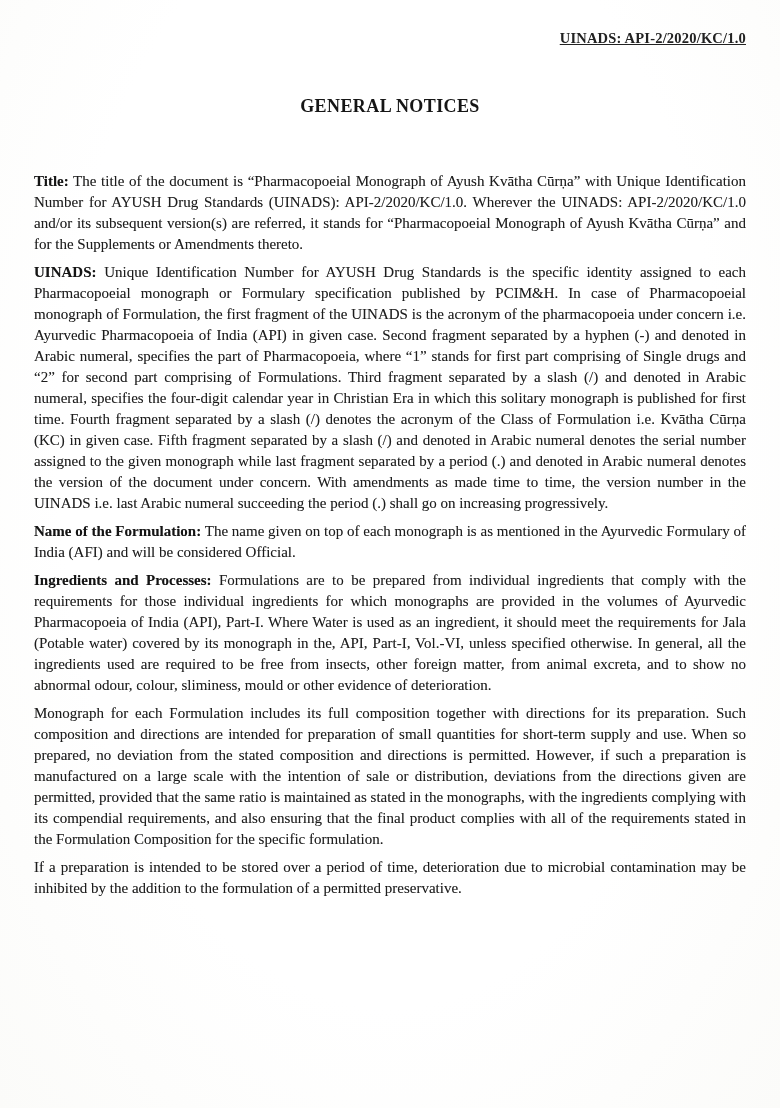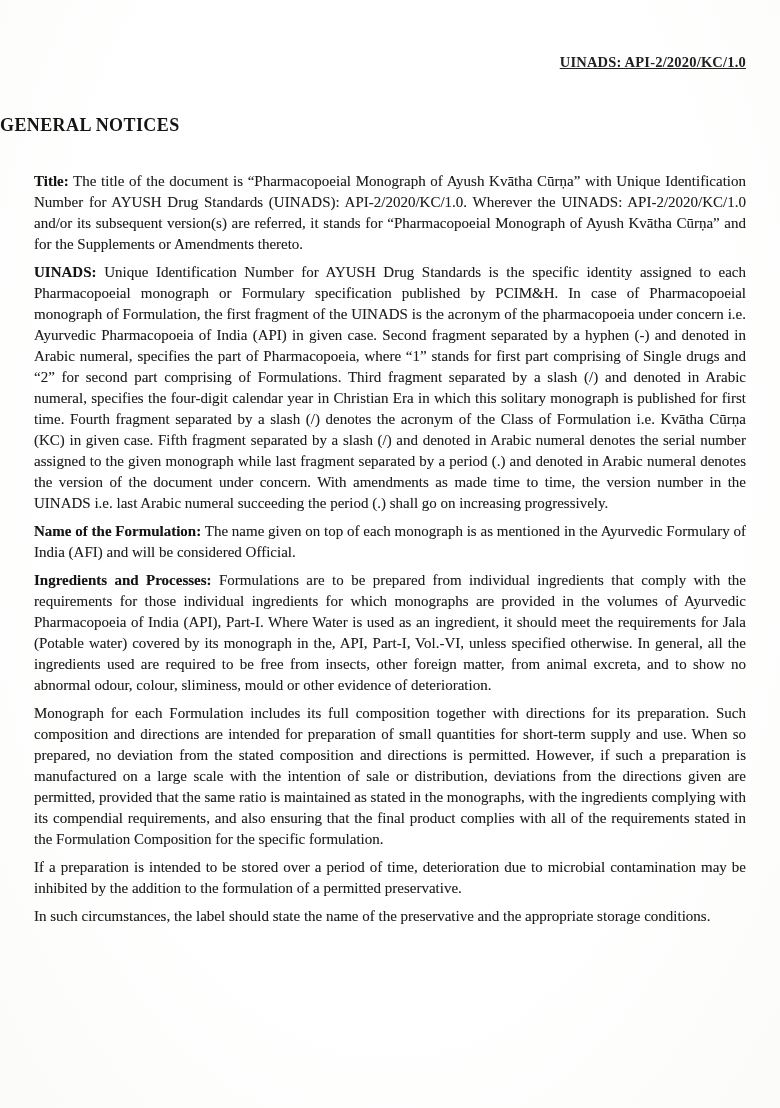--- a/index.html
+++ b/index.html
@@ -19,28 +19,28 @@
   }
   .doc-id {
     position: absolute;
     top: 30px;
     right: 34px;
     font-size: 14.5px;
     font-weight: bold;
     text-decoration: underline;
     letter-spacing: 0.2px;
     color: #222;
-    margin-top: 24px;
   }
   .doc-title {
     position: absolute;
-    top: 115px;
+    top: 96px;
     left: 0;
     width: 100%;
     margin: 0;
+    text-align: center;
     font-size: 18px;
     font-weight: bold;
     letter-spacing: 0.4px;
     color: #151515;
   }
   .content {
     position: absolute;
     top: 171px;
     left: 34px;
     width: 712px;
@@ -77,17 +77,16 @@
     <p class="para"><span class="lead">UINADS:</span><span> Unique Identification Number for AYUSH Drug Standards is the specific identity assigned to each Pharmacopoeial monograph or Formulary specification published by PCIM&amp;H. In case of Pharmacopoeial monograph of Formulation, the first fragment of the UINADS is the acronym of the pharmacopoeia under concern i.e. Ayurvedic Pharmacopoeia of India (API) in given case. Second fragment separated by a hyphen (-) and denoted in Arabic numeral, specifies the part of Pharmacopoeia, where “1” stands for first part comprising of Single drugs and “2” for second part comprising of Formulations. Third fragment separated by a slash (/) and denoted in Arabic numeral, specifies the four-digit calendar year in Christian Era in which this solitary monograph is published for first time. Fourth fragment separated by a slash (/) denotes the acronym of the Class of Formulation i.e. Kvātha Cūrṇa (KC) in given case. Fifth fragment separated by a slash (/) and denoted in Arabic numeral denotes the serial number assigned to the given monograph while last fragment separated by a period (.) and denoted in Arabic numeral denotes the version of the document under concern. With amendments as made time to time, the version number in the UINADS i.e. last Arabic numeral succeeding the period (.) shall go on increasing progressively.</span></p>
 
     <p class="para"><span class="lead">Name of the Formulation:</span><span> The name given on top of each monograph is as mentioned in the Ayurvedic Formulary of India (AFI) and will be considered </span><span class="it">Official</span><span>.</span></p>
 
     <p class="para"><span class="lead">Ingredients and Processes:</span><span> Formulations are to be prepared from individual ingredients that comply with the requirements for those individual ingredients for which monographs are provided in the volumes of Ayurvedic Pharmacopoeia of India (API), Part-I. Where </span><span class="it">Water</span><span> is used as an ingredient, it should meet the requirements for </span><span class="it">Jala</span><span> (Potable water) covered by its monograph in the, API, Part-I, Vol.-VI, unless specified otherwise. In general, all the ingredients used are required to be free from insects, other foreign matter, from animal excreta, and to show no abnormal odour, colour, sliminess, mould or other evidence of deterioration.</span></p>
 
     <p class="para"><span>Monograph for each Formulation includes its full composition together with directions for its preparation. Such composition and directions are intended for preparation of small quantities for short-term supply and use. When so prepared, no deviation from the stated composition and directions is permitted. However, if such a preparation is manufactured on a large scale with the intention of sale or distribution, deviations from the directions given are permitted, provided that the same ratio is maintained as stated in the monographs, with the ingredients complying with its compendial requirements, and also ensuring that the final product complies with all of the requirements stated in the Formulation Composition for the specific formulation.</span></p>
 
     <p class="para"><span>If a preparation is intended to be stored over a period of time, deterioration due to microbial contamination may be inhibited by the addition to the formulation of a permitted preservative.</span></p>
 
-    <p class="para"><span>In such circumstances, the label should state the name of the preservative and the appropriate storage conditions.</span></p>
 
 
   </div>
 </div>
 
 </body></html>

